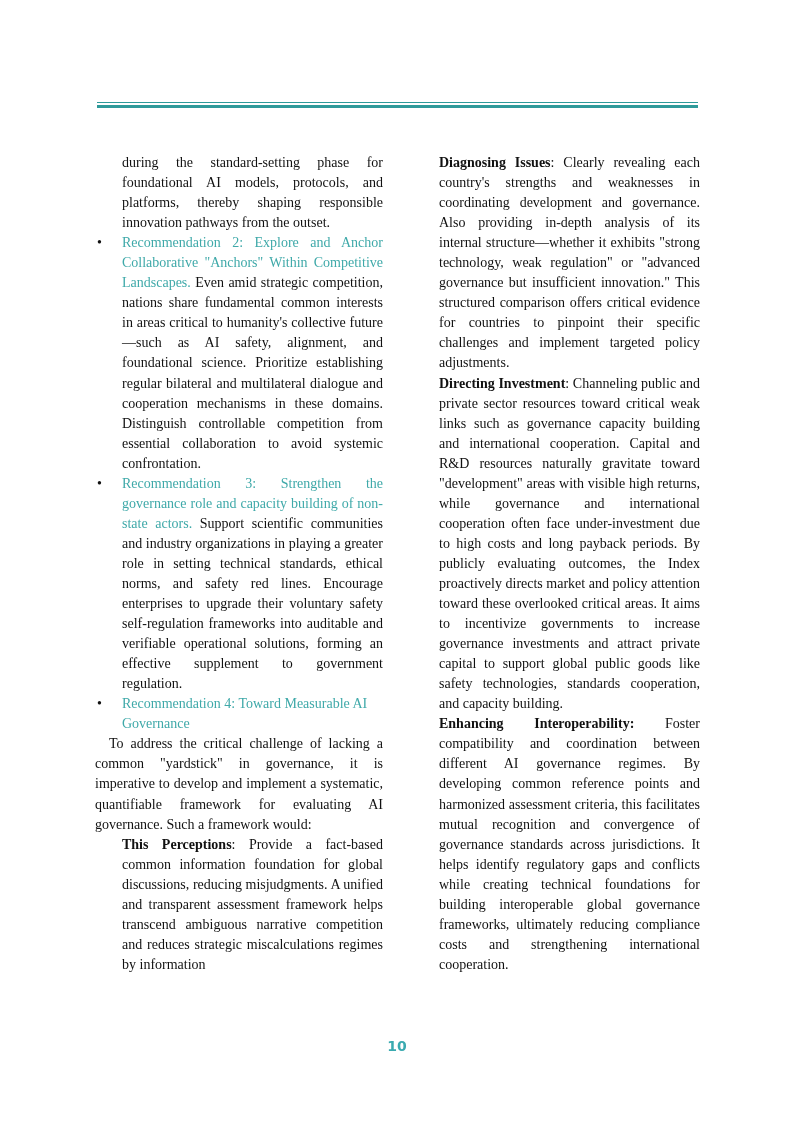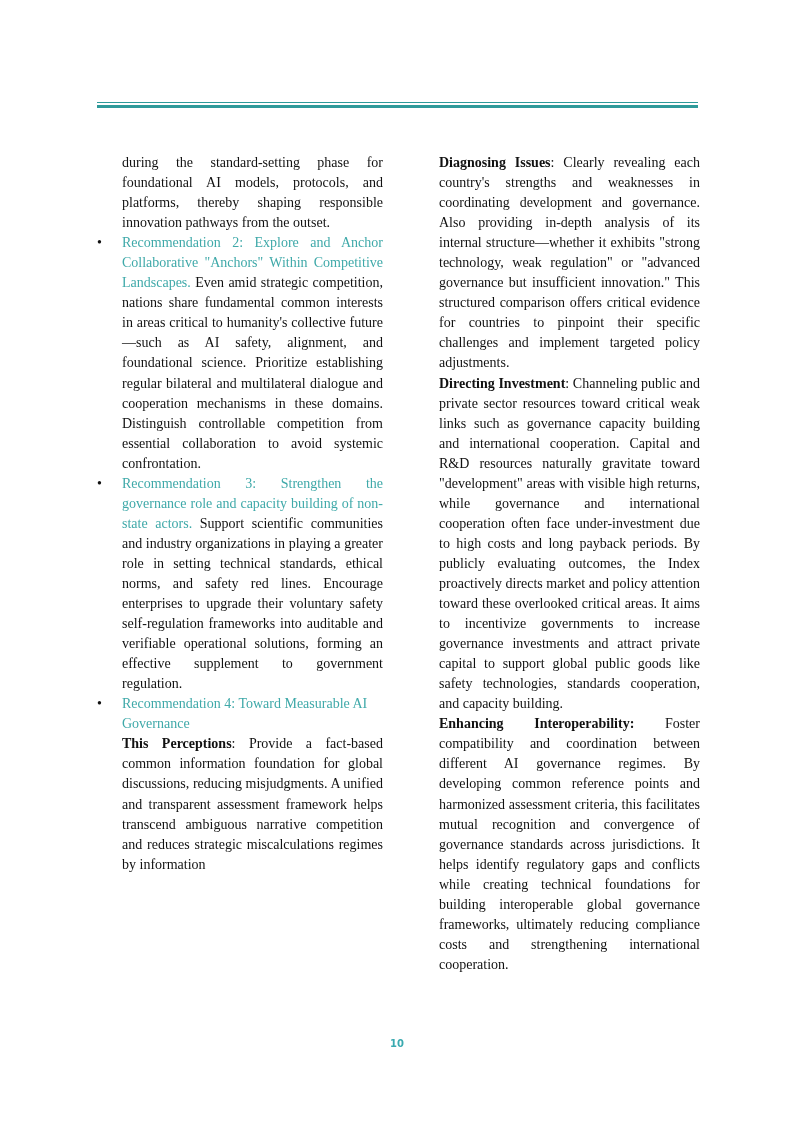--- a/index.html
+++ b/index.html
@@ -26,21 +26,21 @@
   .bullet-item { position: relative; margin-left: 27px; }
   .bullet-item .dot {
     position: absolute; left: -25px; top: 0; color: #111; font-size: 14px;
   }
   .rec { color: #3fa9a9; text-align: right; }
   .first-indent { text-indent: 14px; }
   .bold { font-weight: bold; }
 
   .page-number {
     position: absolute; left: 0; width: 794px; top: 1038px; text-align: center;
-    font-family: "DejaVu Sans", sans-serif; font-weight: bold; font-size: 10px; color: #3aaab0;
+    font-family: "DejaVu Sans", sans-serif; font-weight: bold; font-size: 14px; color: #3aaab0;
   }
 </style>
 </head>
 <body>
 
 <div class="page">
 
   <div class="rule-thin"></div>
   <div class="rule-thick"></div>
 
@@ -55,20 +55,21 @@
     <div class="bullet-item">
       <span class="dot">•</span>
       <p><span class="rec">Recommendation 3: Strengthen the governance role and capacity building of non-state actors.</span><span> Support scientific communities and industry organizations in playing a greater role in setting technical standards, ethical norms, and safety red lines. Encourage enterprises to upgrade their voluntary safety self-regulation frameworks into auditable and verifiable operational solutions, forming an effective supplement to government regulation.</span></p>
     </div>
 
     <div class="bullet-item">
       <span class="dot">•</span>
       <p style="text-align:left;"><span class="rec">Recommendation 4: Toward Measurable AI Governance</span></p>
     </div>
 
+    <p class="first-indent">To address the critical challenge of lacking a common "yardstick" in governance, it is imperative to develop and implement a systematic, quantifiable framework for evaluating AI governance.  Such a framework would:</p>
 
     <p class="indent-block"><span class="bold">This Perceptions</span><span>: Provide a fact-based common information foundation for global discussions, reducing misjudgments. A unified and transparent assessment framework  helps transcend ambiguous narrative competition and reduces strategic miscalculations regimes by information</span></p>
   </div>
 
   <div class="col col-right">
 
     <p><span class="bold">Diagnosing Issues</span><span>: Clearly revealing each country's strengths and weaknesses in coordinating development and governance. Also providing in-depth analysis of its internal structure—whether it exhibits "strong technology, weak regulation" or "advanced governance but insufficient innovation." This structured comparison offers critical evidence for countries to pinpoint their specific challenges and implement targeted policy adjustments.</span></p>
 
     <p><span class="bold">Directing Investment</span><span>: Channeling public and private sector resources toward critical weak links such as governance capacity building and international cooperation. Capital and R&amp;D resources naturally gravitate toward "development" areas with visible high returns, while governance and international cooperation often face under-investment due to high costs and long payback periods. By publicly evaluating outcomes, the Index proactively directs market and policy attention toward these overlooked critical areas. It aims to incentivize governments to increase governance investments and attract private capital to support global public goods like safety technologies, standards cooperation, and capacity building.</span></p>
 

